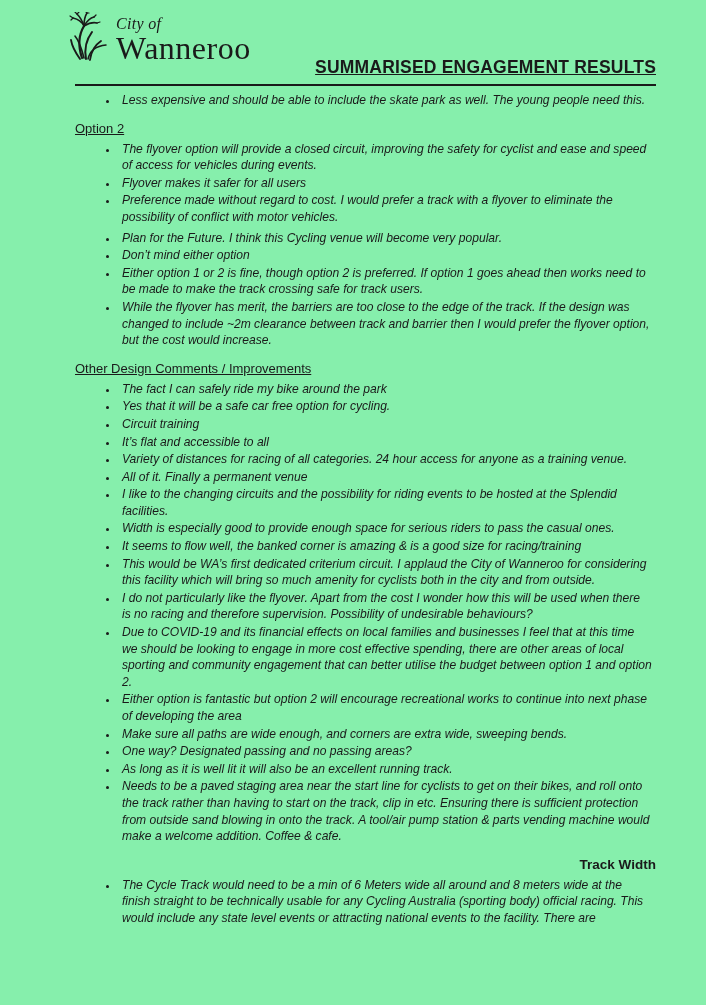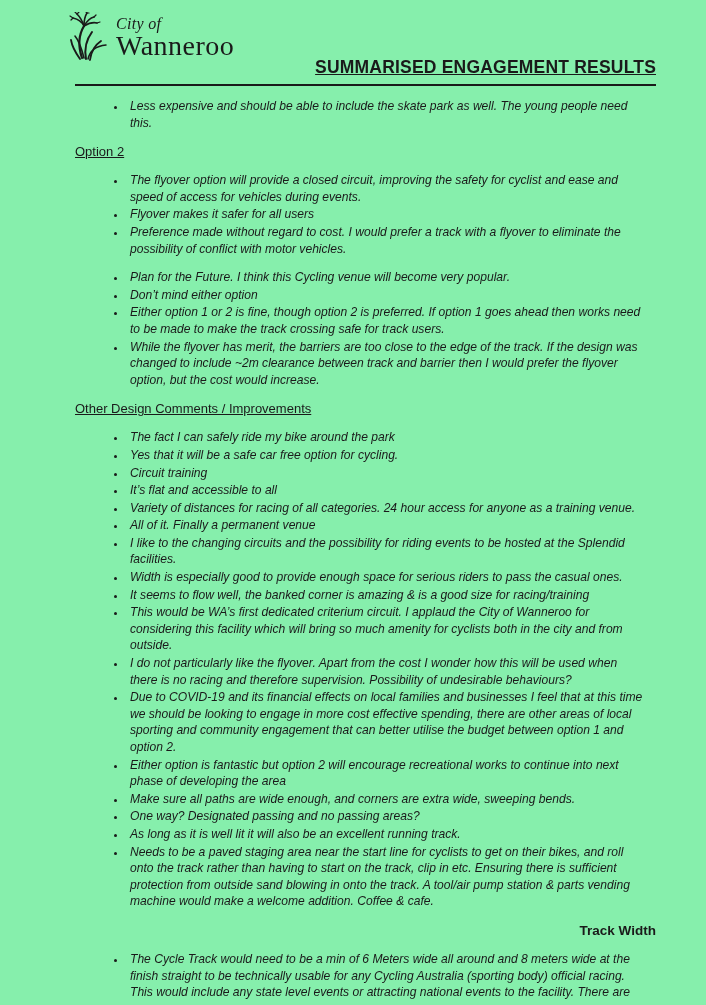--- a/index.html
+++ b/index.html
@@ -39,21 +39,21 @@
     font-family: "Liberation Serif", serif;
     line-height: 1.0;
     padding-top: 4px;
   }
   .logo-text .city-of {
     font-style: italic;
     font-size: 16px;
     letter-spacing: 0.3px;
   }
   .logo-text .wanneroo {
-    font-size: 28px;
+    font-size: 32px;
     letter-spacing: 0.5px;
   }
   .doc-title {
     position: absolute;
     right: 50px;
     bottom: 8px;
     font-size: 17.5px;
     font-weight: bold;
     letter-spacing: 0.2px;
     white-space: nowrap;
@@ -76,21 +76,21 @@
   .heading {
     font-size: 13px;
     line-height: 17px;
     margin-top: 11px;
     margin-bottom: 1px;
     font-style: normal;
   }
   .heading.underline { text-decoration: underline; }
   .heading.bold { font-weight: bold; font-size: 13.5px; text-align: right; }
   ul.bullets {
-    margin: 12px;
+    margin: 4px;
     padding: 0 0 0 40px;
     list-style: disc outside;
   }
   ul.bullets li {
     font-style: italic;
     padding-left: 3px;
     margin: 0 0 1px 0;
   }
   ul.bullets li::marker {
     font-size: 11px;

